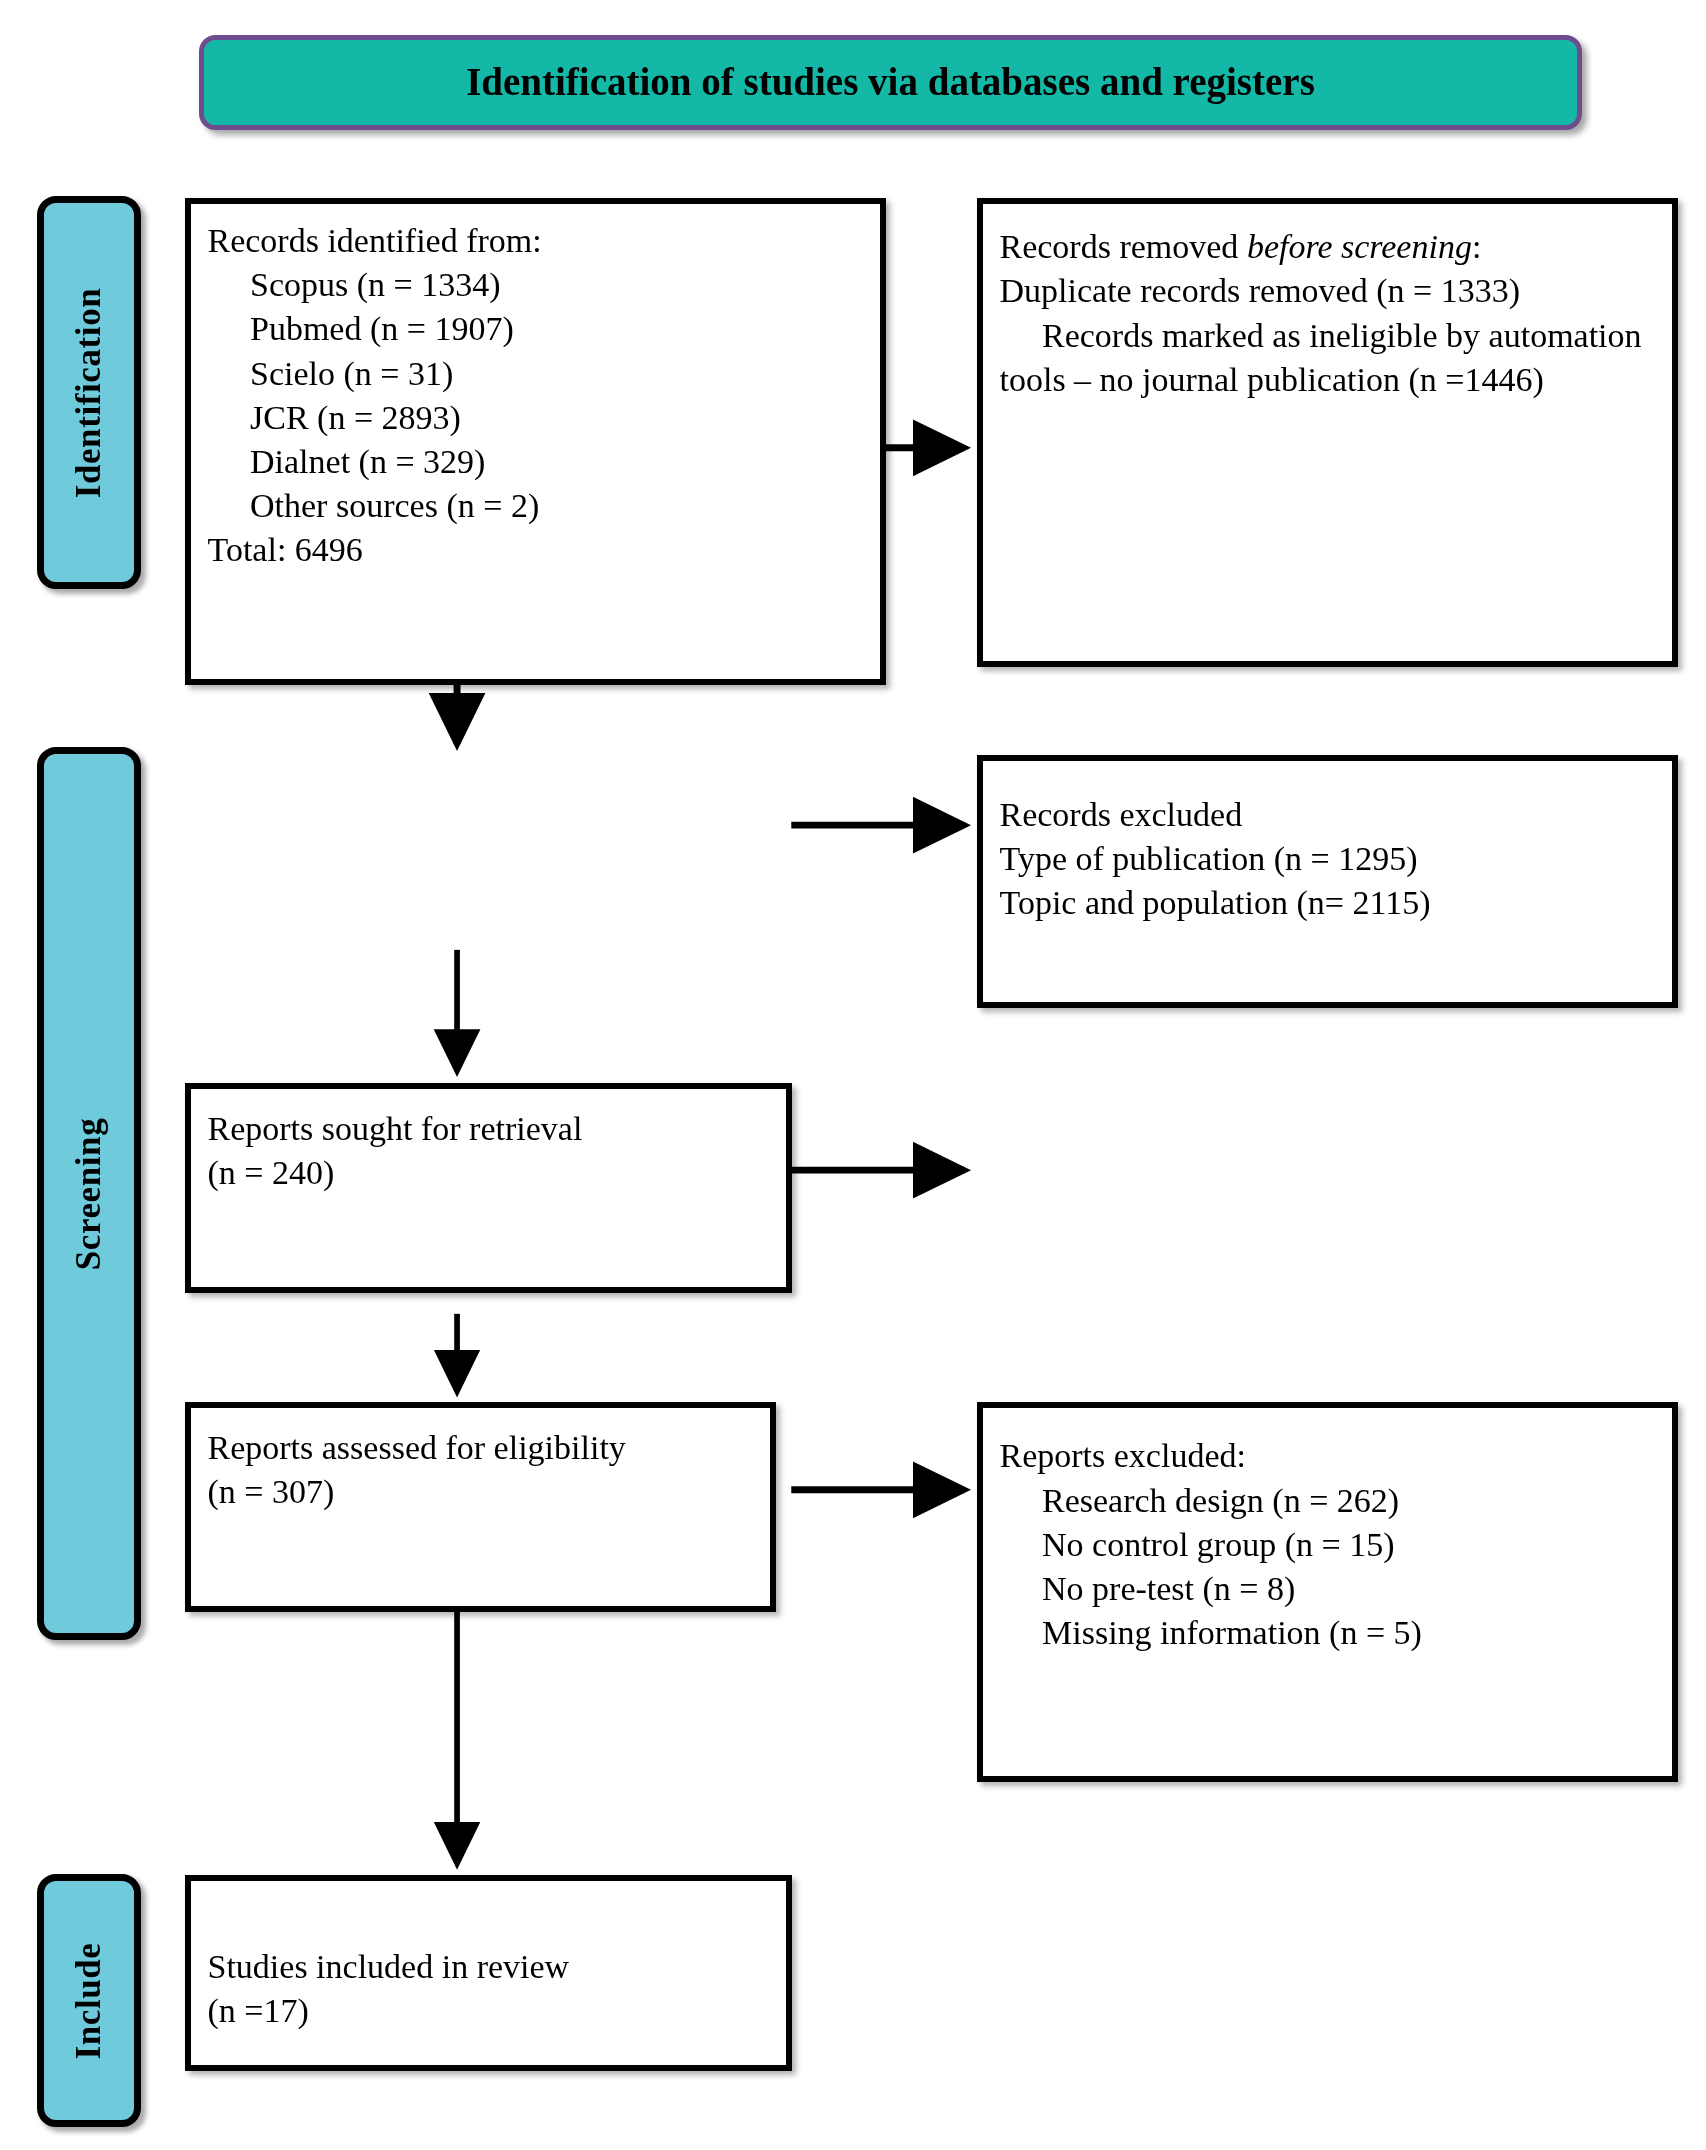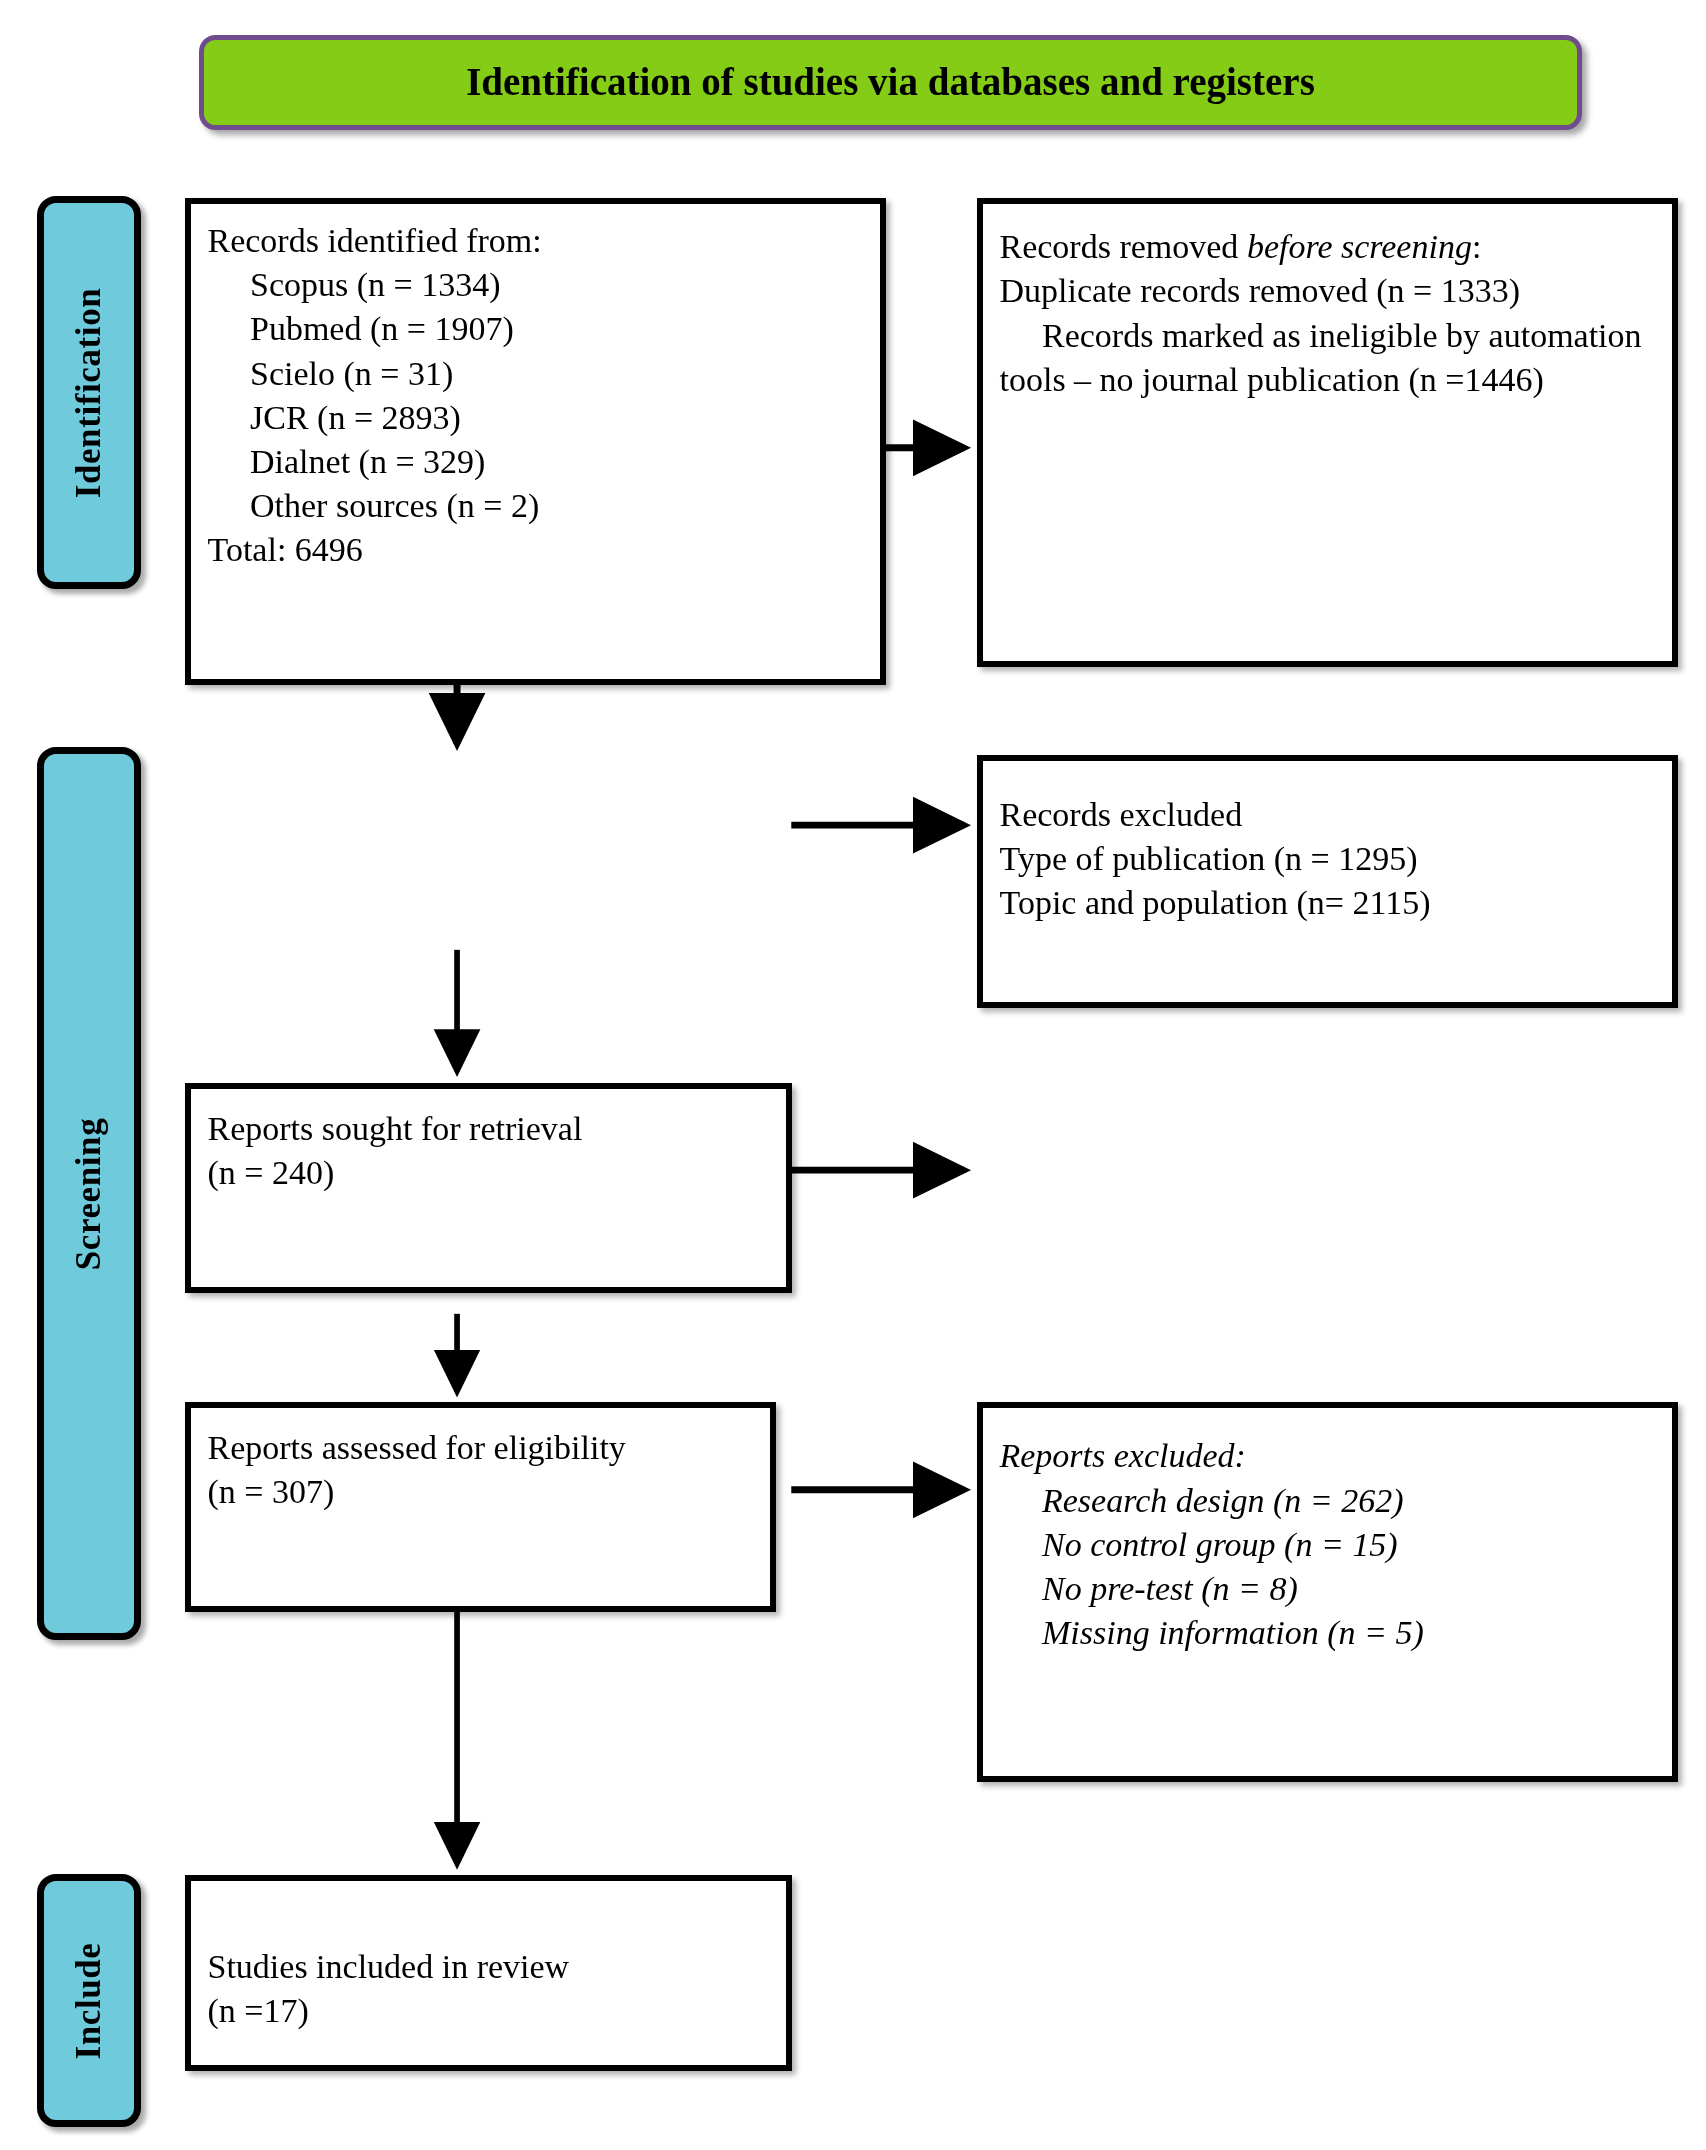--- a/index.html
+++ b/index.html
@@ -96,38 +96,38 @@
   #box-not-retr     { left: 977px; top: 1088px; width: 608px;  height: 165px; }
   #box-excluded-rep { left: 977px; top: 1402px; width: 701px; height: 380px; }
 
   
   #box-screened .txt,
   #box-sought .txt,
   #box-assessed .txt,
   #box-not-retr .txt { padding-top: 2.5px; }
   #box-included .txt { padding-top: 49px; }
   #box-excluded-rec .txt { padding-top: 16.5px; }
-  #box-excluded-rep .txt { padding-top: 11.4px; font-style: italic; }
+  #box-excluded-rep .txt { padding-top: 11.4px; }
   #box-removed .txt { padding-top: 6.3px; }
 
   
   #wires {
     position: absolute;
     left: 0; top: 0;
     width: 1706px;
     height: 2151px;
     pointer-events: none;
   }
 </style>
 </head>
 <body>
 
 <div id="page">
 
-  <div class="banner" style="background: #84cc16; border-color: rgb(111, 76, 142);">
+  <div class="banner" style="background: #14b8a6; border-color: rgb(111, 76, 142);">
     <div class="banner-title">Identification of studies via databases and registers</div>
   </div>
 
   <div class="stage" id="stage-identification" style="background: rgb(111, 203, 220);">
     <span class="stage-label">Identification</span>
   </div>
 
   <div class="stage" id="stage-screening" style="background: rgb(111, 203, 220);">
     <span class="stage-label">Screening</span>
   </div>

